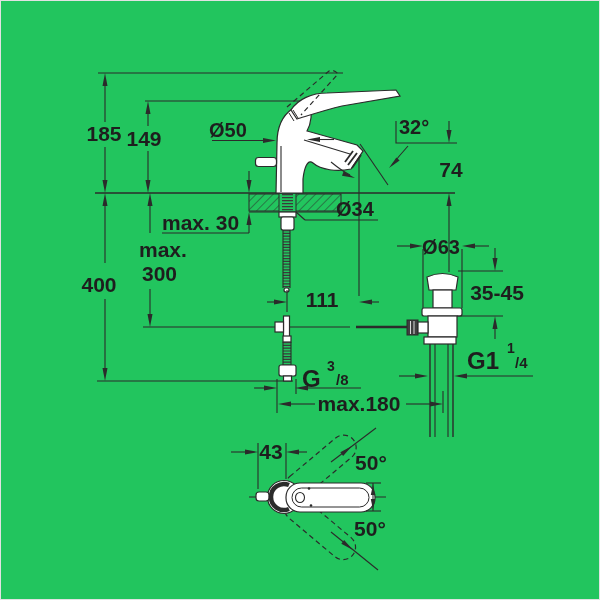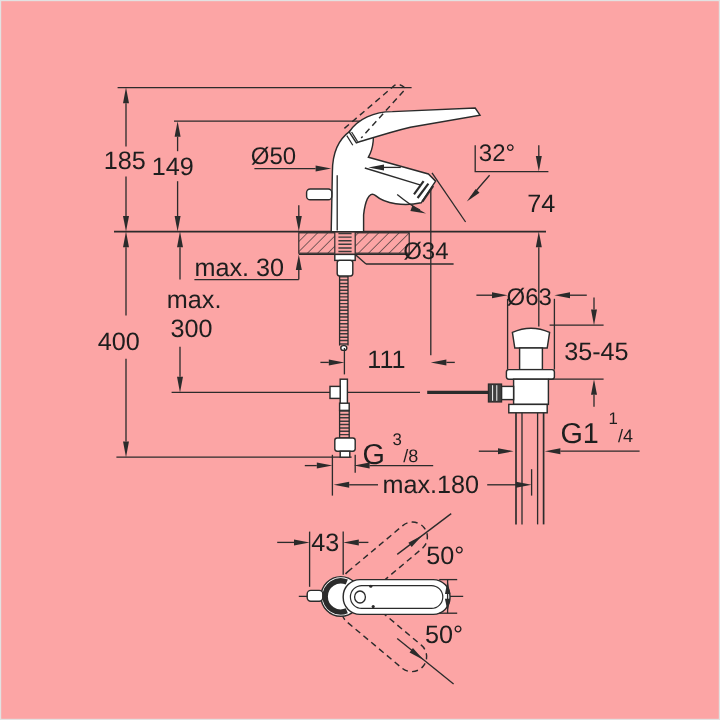--- a/index.html
+++ b/index.html
@@ -1,17 +1,17 @@
 <!DOCTYPE html>
 <html><head>
 <meta charset="utf-8">
 <style>
   html,body{margin:0;padding:0;background:#ffffff;}
-  .stage{width:600px;height:600px;position:relative;background:#fca5a5;
-         font-family:"Liberation Sans", sans-serif;}
+  .stage{width:600px;height:600px;position:relative;background:#22c55e;
+         font-family:"Liberation Sans", sans-serif;font-weight:bold;}
   .frame{position:absolute;inset:0;border:1px solid #e2e2e2;box-sizing:border-box;}
   svg{position:absolute;left:0;top:0;}
   svg text{fill:#1e1e1e;font-family:"Liberation Sans", sans-serif;}
   .ln{stroke:#2b2b2b;stroke-width:1.1;fill:none;}
   .ln2{stroke:#2b2b2b;stroke-width:1.4;fill:none;}
   .thick{stroke:#2b2b2b;stroke-width:2.6;fill:none;}
   .part{stroke:#2b2b2b;stroke-width:1.2;fill:#ffffff;}
   .dash{stroke:#2b2b2b;stroke-width:1.2;fill:none;stroke-dasharray:5 3.5;}
   .arr{fill:#2b2b2b;stroke:none;}
   .dim{font-size:21px;}

